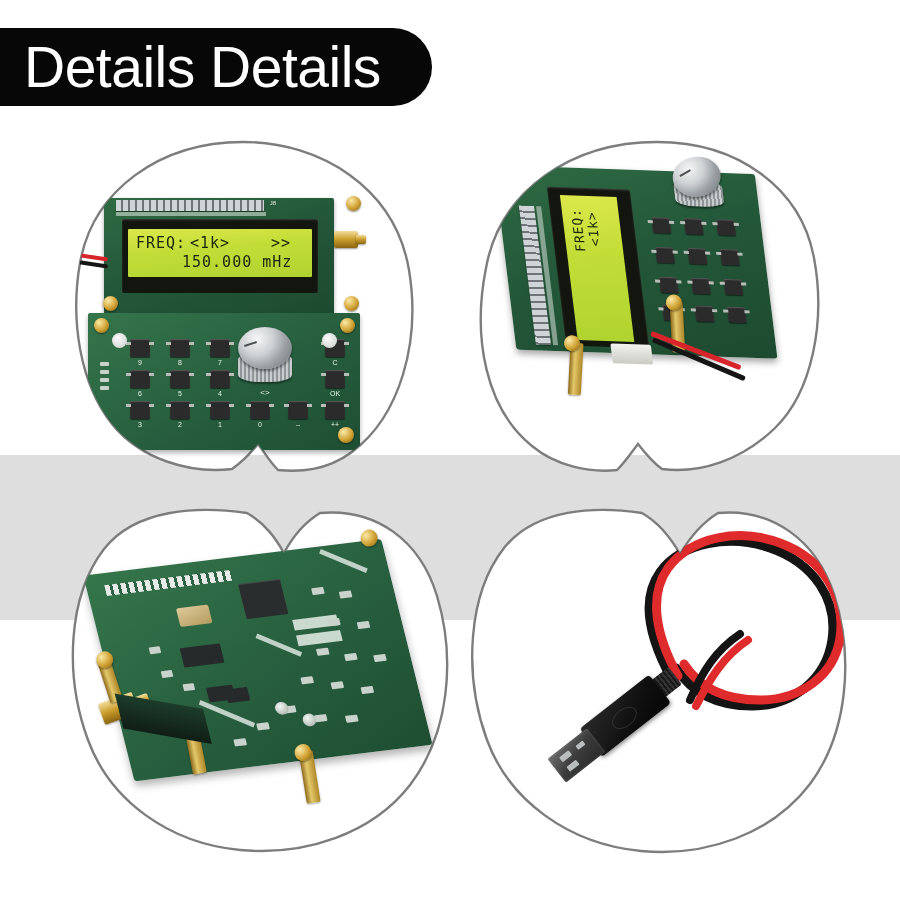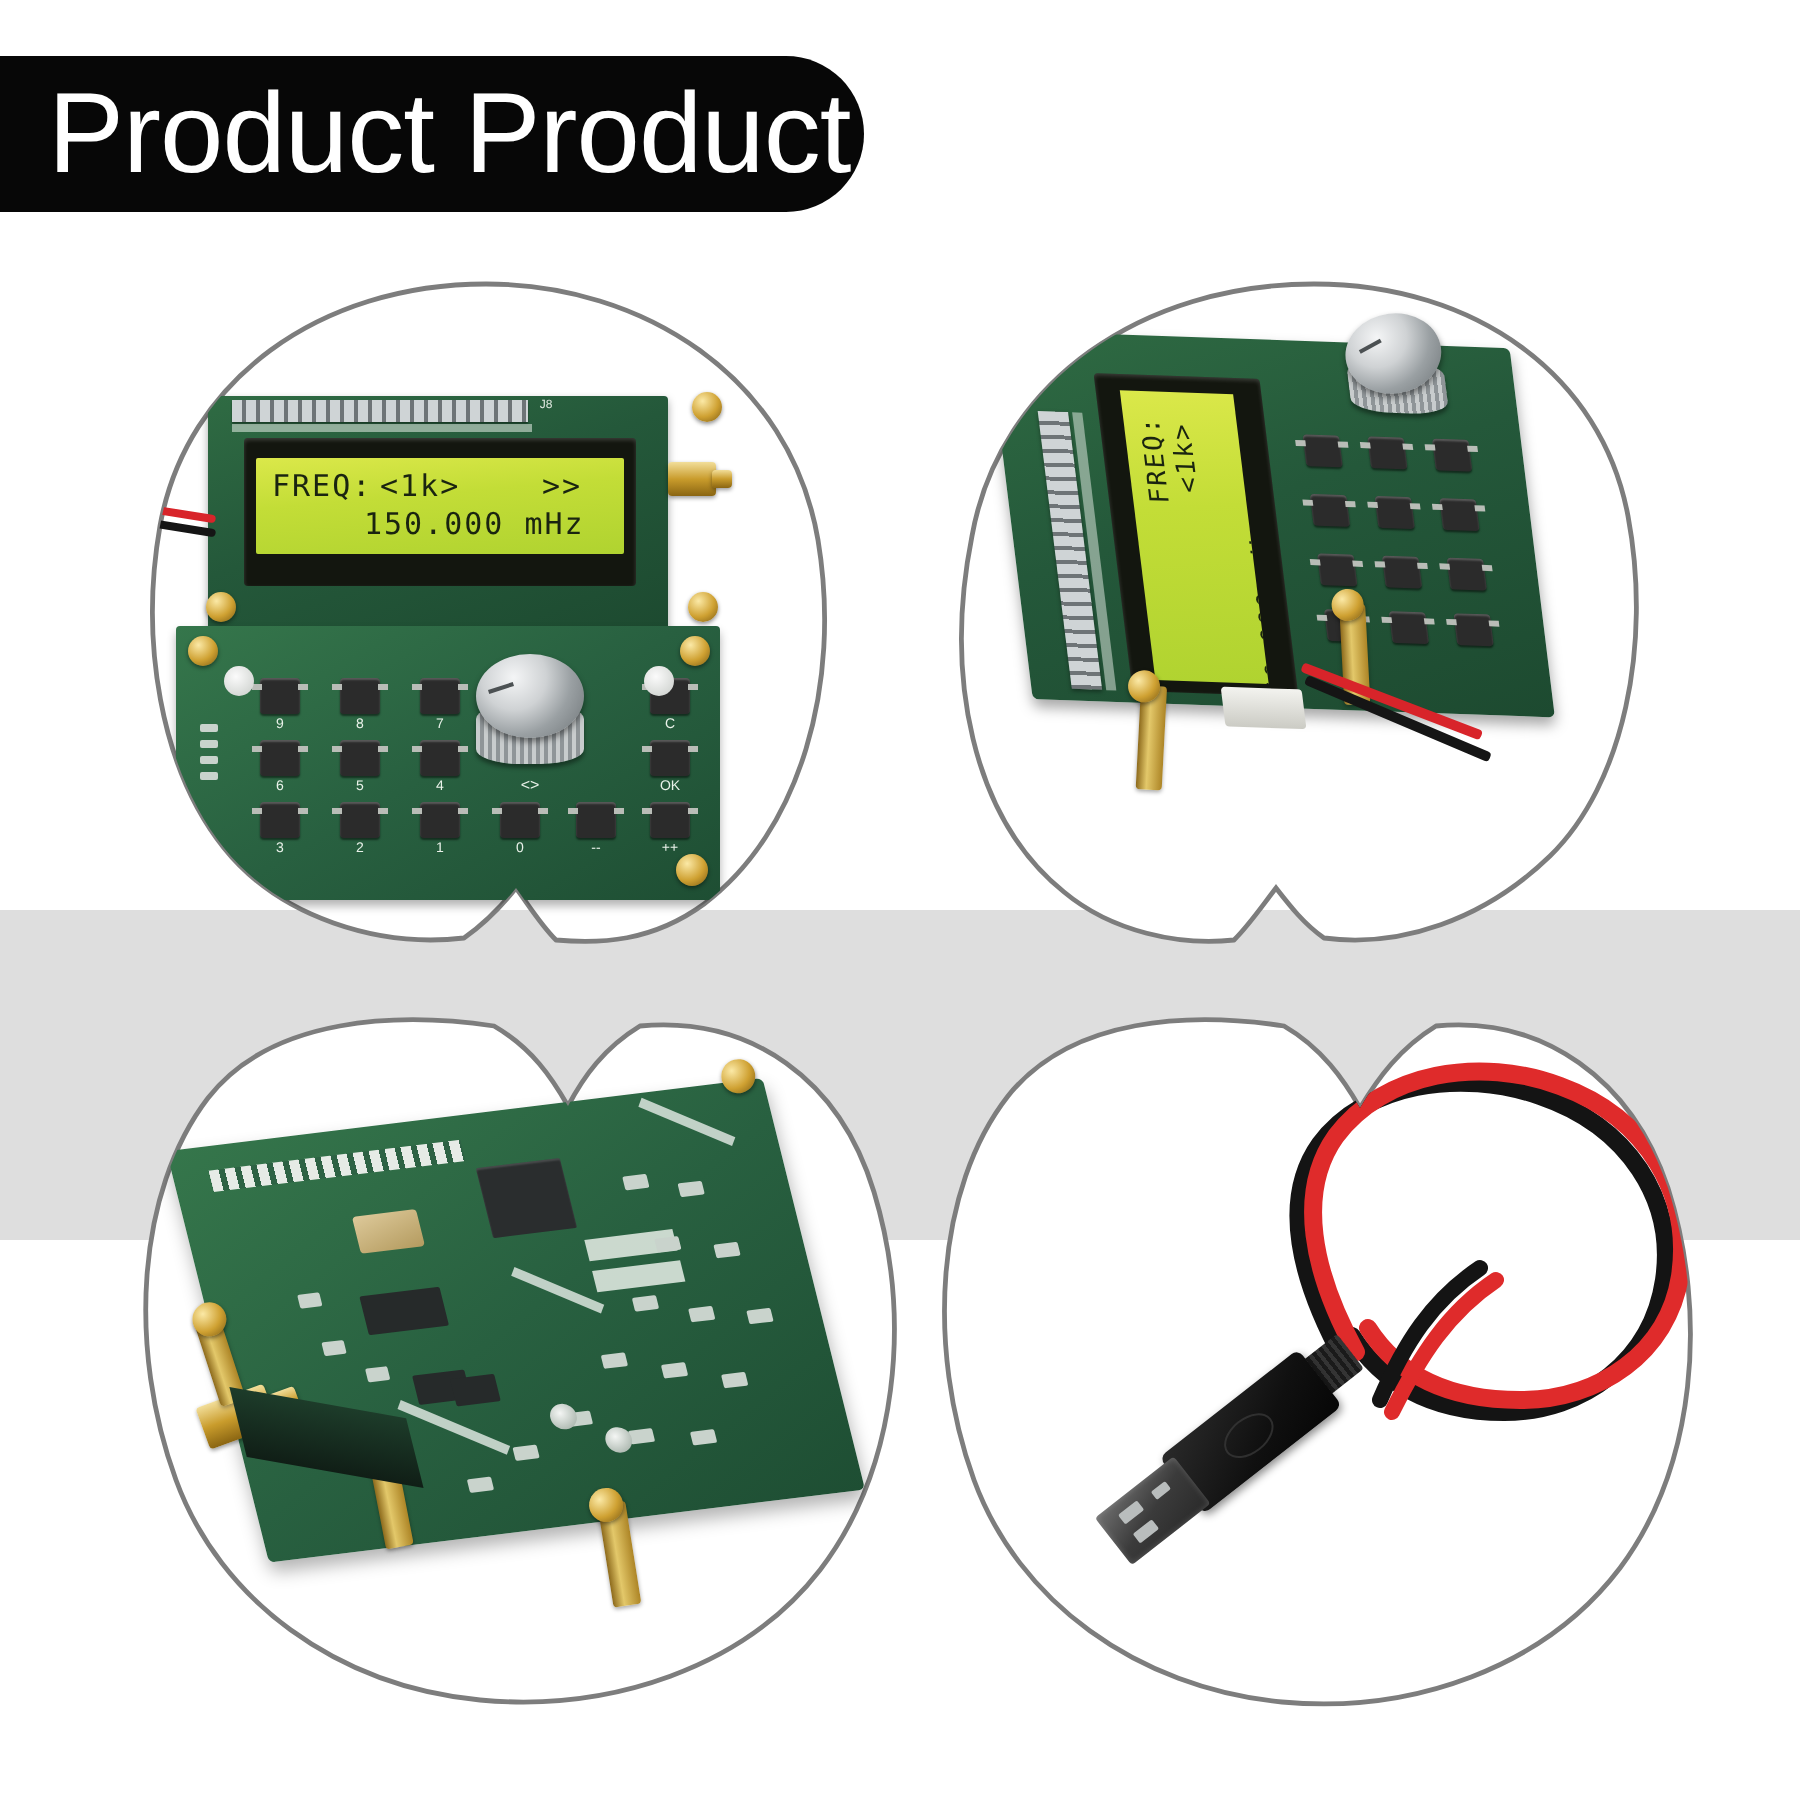--- a/index.html
+++ b/index.html
@@ -110,21 +110,21 @@
      border-radius:2px;}
 </style>
 </head>
 <body>
 
 <div id="stage">
 
   <div class="band band-gray"></div>
 
   <div class="banner">
-    <span class="banner-text">Product Product</span>
+    <span class="banner-text">Details Details</span>
   </div>
 
   <svg class="cells" viewBox="0 0 900 900">
     <defs>
 
       <clipPath id="clipTL">
         <path d="M243,142 C321,142 395,188 409,270 C421,342 400,416 352,452
                  C326,471 300,472 278,470 C270,462 264,452 258,444
                  C250,454 242,462 232,469 C190,474 140,459 112,424
                  C80,384 70,320 80,263 C93,190 160,142 243,142 Z"></path>

